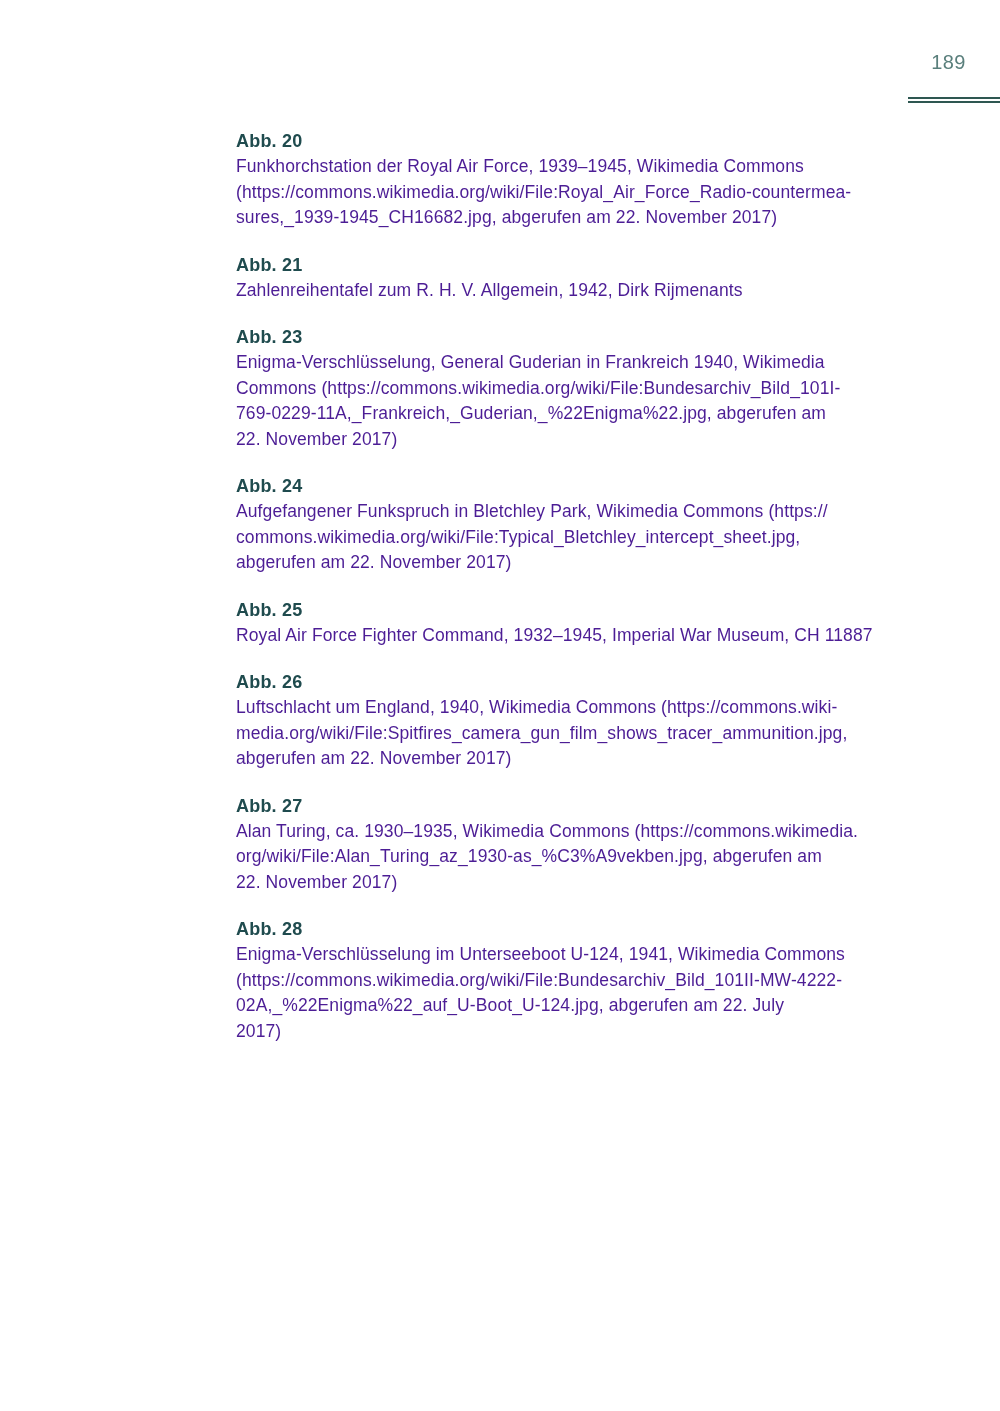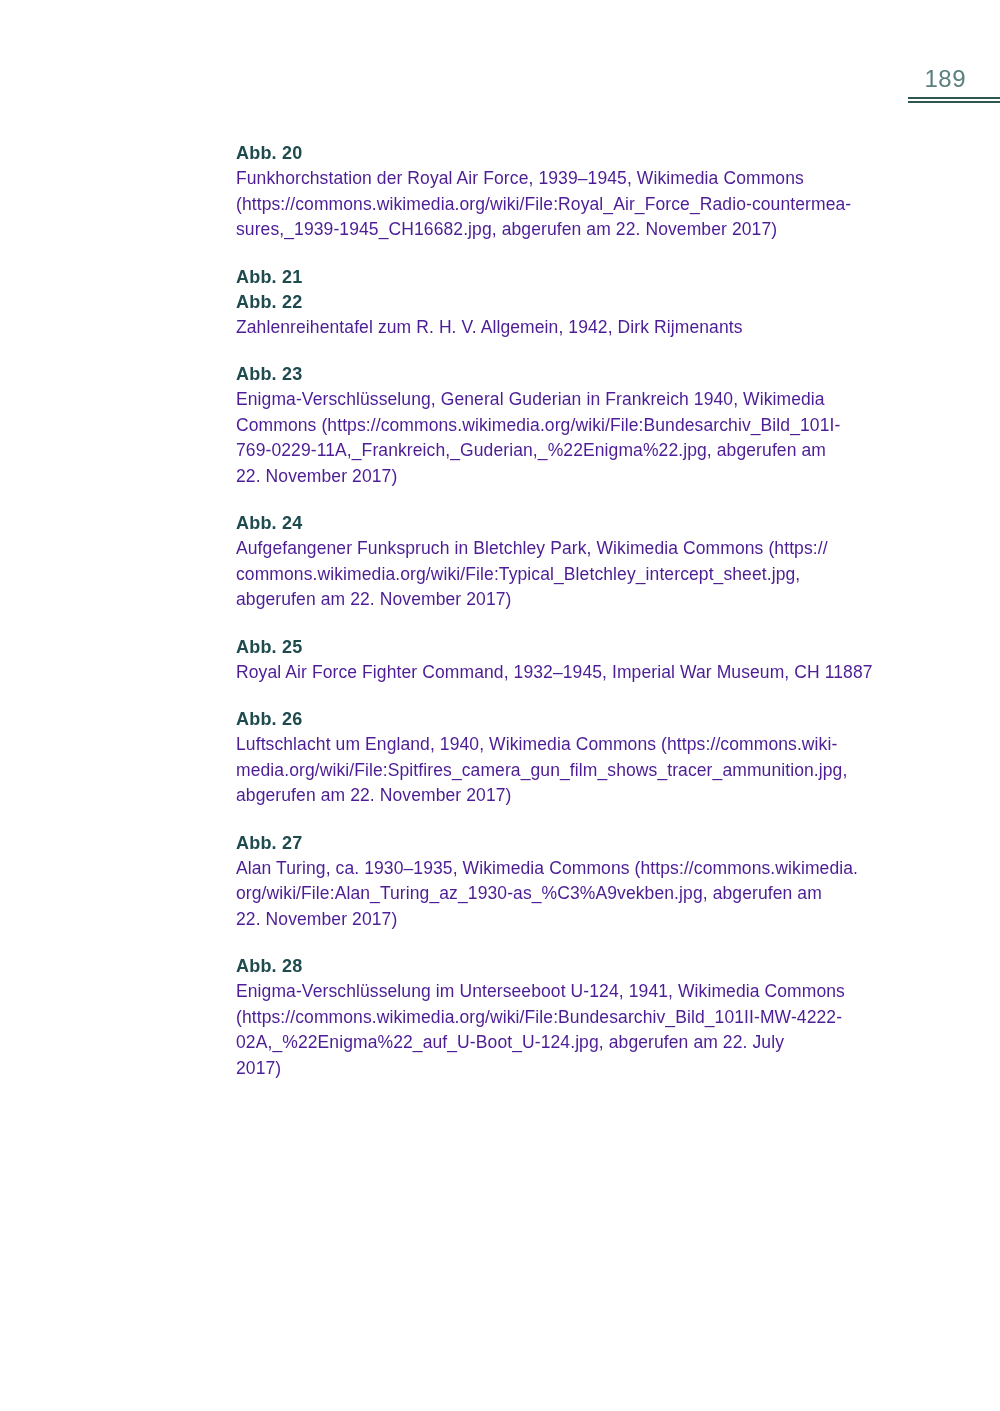--- a/index.html
+++ b/index.html
@@ -9,41 +9,41 @@
   body {
     width: 1000px;
     height: 1411px;
     position: relative;
     background: #ffffff;
     font-family: "Liberation Sans", sans-serif;
     overflow: hidden;
   }
   .page-number {
     position: absolute;
-    top: 68px;
+    top: 51px;
     right: 34px;
-    font-size: 24px;
+    font-size: 20px;
     line-height: 22px;
     color: #5a7f7c;
     letter-spacing: 0.5px;
   }
   .header-rule {
     position: absolute;
     top: 97px;
     left: 908px;
     right: 0;
     height: 6px;
     box-sizing: border-box;
     border-top: 2px solid #2e5751;
     border-bottom: 2px solid #2e5751;
   }
   .content {
     position: absolute;
     left: 236px;
-    top: 141px;
+    top: 129px;
     width: 710px;
   }
   .figure-entry {
     margin: 0;
   }
   .figure-label {
     margin: 0;
     font-size: 18px;
     line-height: 25px;
     font-weight: bold;
@@ -72,21 +72,20 @@
     <p class="figure-caption">Funkhorchstation der Royal Air Force, 1939–1945, Wikimedia Commons
 (https://commons.wikimedia.org/wiki/File:Royal_Air_Force_Radio-countermea-
 sures,_1939-1945_CH16682.jpg, abgerufen am 22. November 2017)</p>
   </section>
 
   <section class="figure-entry">
     <h3 class="figure-label">Abb. 21</h3>
   </section>
 
   <section class="figure-entry">
-    <h3 class="figure-label">Abb. 22</h3>
     <p class="figure-caption">Zahlenreihentafel zum R. H. V. Allgemein, 1942, Dirk Rijmenants</p>
   </section>
 
   <section class="figure-entry">
     <h3 class="figure-label">Abb. 23</h3>
     <p class="figure-caption">Enigma-Verschlüsselung, General Guderian in Frankreich 1940, Wikimedia
 Commons (https://commons.wikimedia.org/wiki/File:Bundesarchiv_Bild_101I-
 769-0229-11A,_Frankreich,_Guderian,_%22Enigma%22.jpg, abgerufen am
 22. November 2017)</p>
   </section>

